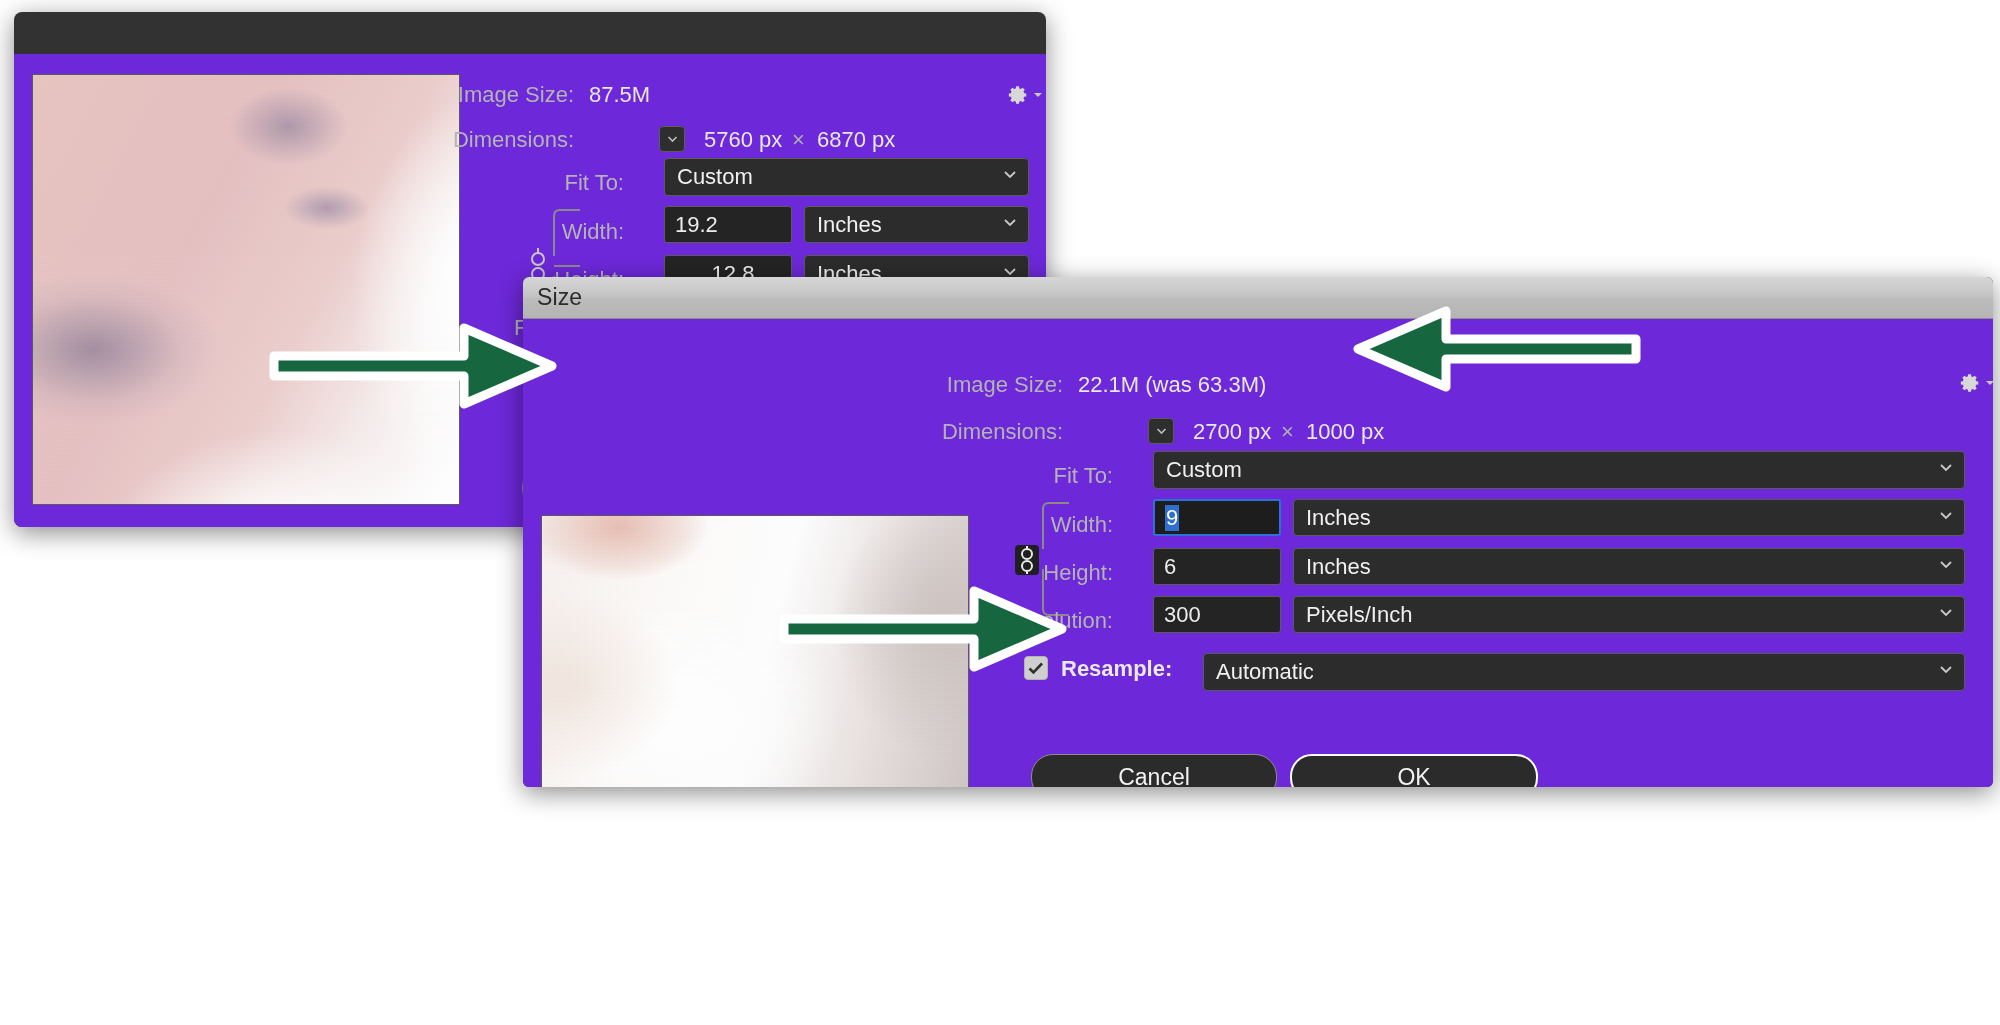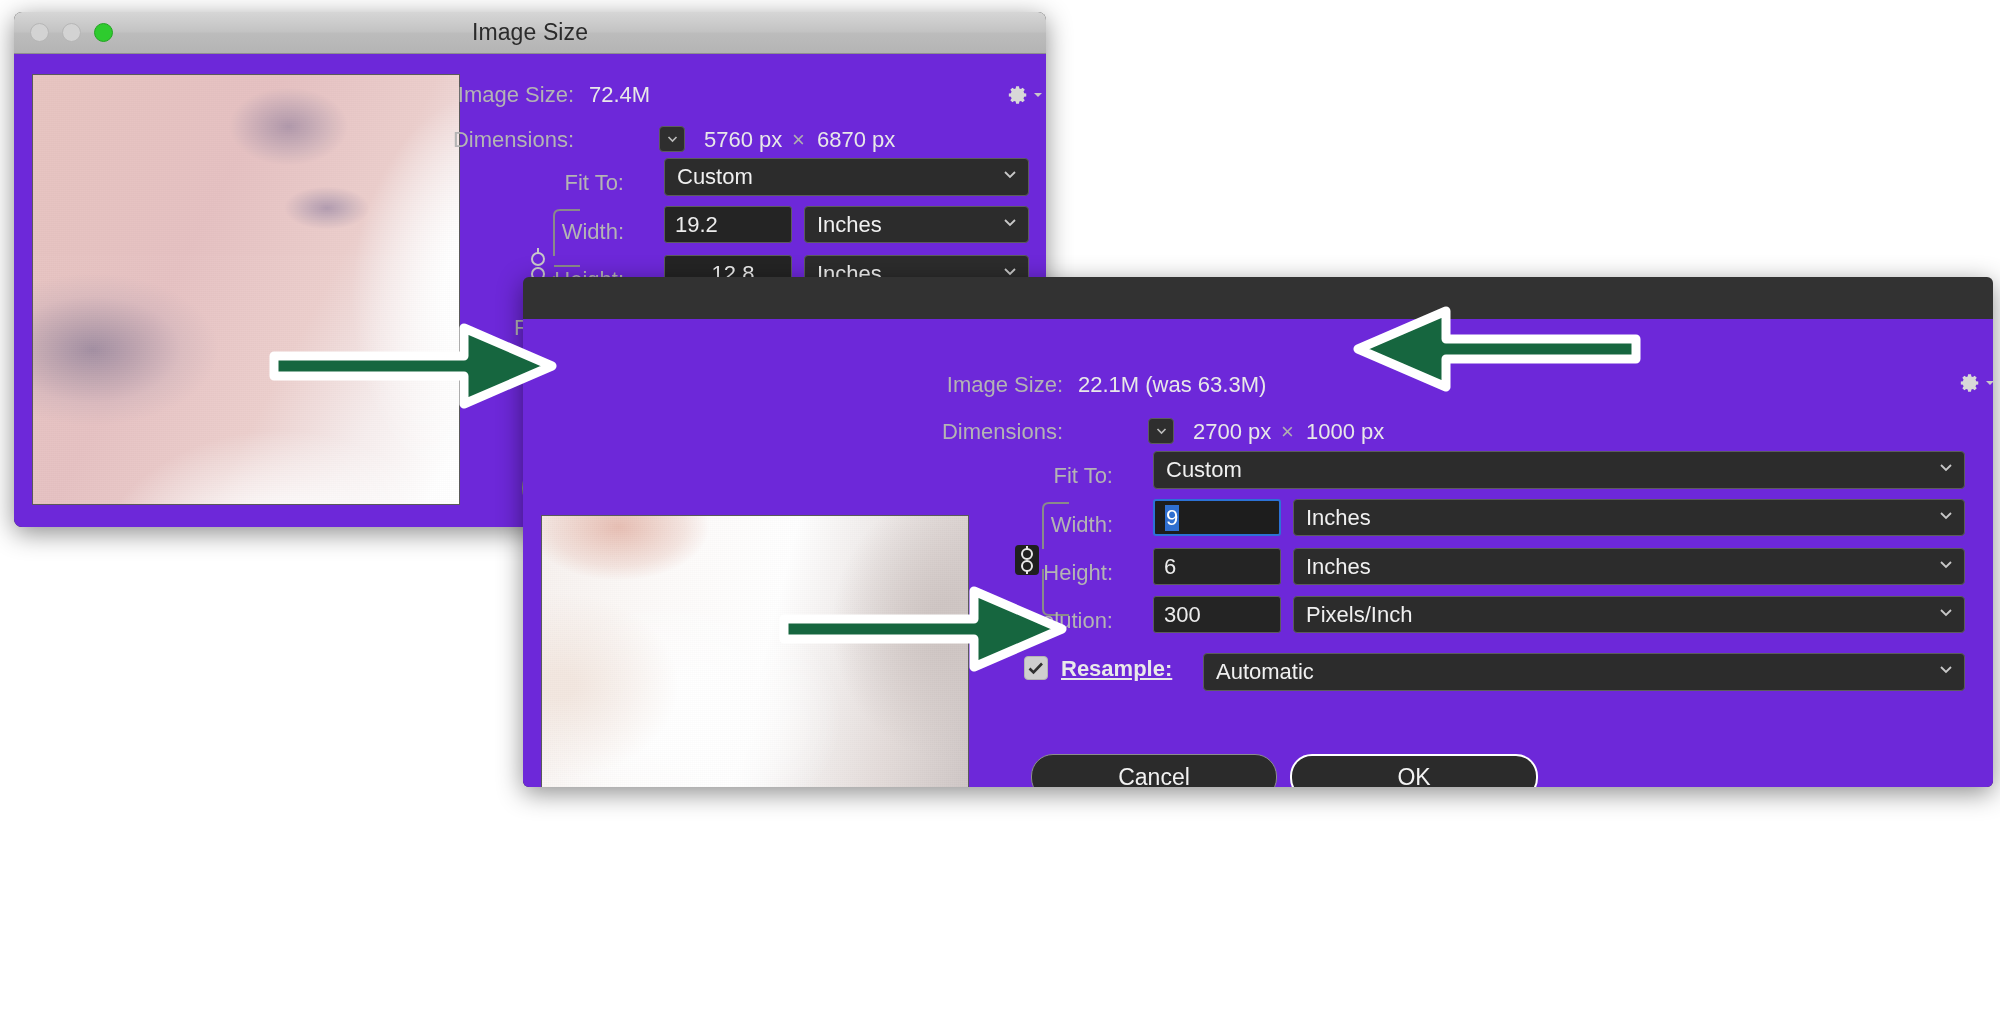--- a/index.html
+++ b/index.html
@@ -68,21 +68,21 @@
     background-image:
       repeating-linear-gradient(0deg, rgba(0,0,0,.10) 0 1px, rgba(255,255,255,.10) 1px 2px),
       repeating-linear-gradient(90deg, rgba(0,0,0,.07) 0 1px, rgba(255,255,255,.07) 1px 2px);
   }
 
   
   .lbl {
     color: #b4b4b4; font-size: 22px; text-align: right; white-space: nowrap;
   }
   .val { color: #e8e8e8; font-size: 22px; white-space: nowrap; }
-  .val.bold { color: #dedede; text-decoration: underline; }
+  .val.bold { color: #dedede; }
 
   .field {
     position: absolute;
     background: #242424;
     border: 1px solid #5c5c5c;
     border-radius: 3px;
     color: #ececec;
     font-size: 22px;
     display: flex; align-items: center;
     padding-left: 10px;
@@ -141,47 +141,39 @@
   
   .arrow { position:absolute; }
   .arrow svg { display:block; }
 </style>
 </head>
 <body>
 
 <div id="stage">
 
   <div class="window" style="left:14px; top:12px; width:1032px; height:515px; border-radius:8px;">
-    <div class="titlebar">
-      <div class="traffic">
-        <div class="dot close"></div>
-        <div class="dot min"></div>
-        <div class="dot zoom"></div>
-      </div>
-      <div class="title-text">Image Size</div>
-    </div>
 
     <div class="body-dark">
 
       <div class="preview prev-a" style="left:18px; top:20px; width:428px; height:431px;">
         <div class="grain"></div>
       </div>
 
       <div class="gear" style="left:993px; top:30px;">
         <svg width="22" height="22" viewBox="0 0 24 24" fill="#d8d8d8">
           <path d="M12 8.2a3.8 3.8 0 1 0 0 7.6 3.8 3.8 0 0 0 0-7.6zm0 5.9a2.1 2.1 0 1 1 0-4.2 2.1 2.1 0 0 1 0 4.2z"></path>
           <path d="M21 13.6v-3.2l-2.3-.4a7 7 0 0 0-.7-1.7l1.4-1.9-2.3-2.3-1.9 1.4a7 7 0 0 0-1.7-.7L13.1 2.5H9.9l-.4 2.3a7 7 0 0 0-1.7.7L5.9 4.1 3.6 6.4 5 8.3a7 7 0 0 0-.7 1.7l-2.3.4v3.2l2.3.4c.17.6.4 1.17.7 1.7l-1.4 1.9 2.3 2.3 1.9-1.4c.53.3 1.1.53 1.7.7l.4 2.3h3.2l.4-2.3c.6-.17 1.17-.4 1.7-.7l1.9 1.4 2.3-2.3-1.4-1.9c.3-.53.53-1.1.7-1.7l2.3-.4z"></path>
         </svg>
         <svg width="10" height="8" viewBox="0 0 10 8">
           <path d="M1 2 L5 6 L9 2 Z" fill="#c9c9c9"></path>
         </svg>
       </div>
 
       <div class="lbl" style="position:absolute; left:400px; top:28px; width:160px;">Image Size:</div>
-      <div class="val" style="position:absolute; left:575px; top:28px;">72.4M</div>
+      <div class="val" style="position:absolute; left:575px; top:28px;">87.5M</div>
 
       <div class="lbl" style="position:absolute; left:390px; top:73px; width:170px;">Dimensions:</div>
       <div class="mini-chev" style="left:645px; top:72px;">
         <svg width="11" height="8" viewBox="0 0 11 8">
           <path d="M1.5 2 L5.5 6 L9.5 2" stroke="#bdbdbd" stroke-width="1.6" fill="none"></path>
         </svg>
       </div>
       <div class="val" style="position:absolute; left:690px; top:73px;">5760 px</div>
       <div class="val" style="position:absolute; left:778px; top:73px; color:#b0b0b0;">×</div>
       <div class="val" style="position:absolute; left:803px; top:73px;">6870 px</div>
@@ -263,20 +255,23 @@
       <div class="btn" style="left:508px; top:411px; width:246px; height:46px;">
         <span>Cancel</span>
       </div>
       <div class="btn primary" style="left:767px; top:411px; width:248px; height:46px;">
         <span>OK</span>
       </div>
     </div>
   </div>
 
   <div class="window" style="left:523px; top:277px; width:1470px; height:510px; border-radius:6px;">
+    <div class="titlebar">
+      <div class="title-text left">Size</div>
+    </div>
 
     <div class="body-dark">
 
       <div class="preview prev-b" style="left:18px; top:196px; width:428px; height:275px;">
         <div class="grain"></div>
       </div>
 
       <div class="gear" style="left:1436px; top:53px;">
         <svg width="22" height="22" viewBox="0 0 24 24" fill="#d8d8d8">
           <path d="M12 8.2a3.8 3.8 0 1 0 0 7.6 3.8 3.8 0 0 0 0-7.6zm0 5.9a2.1 2.1 0 1 1 0-4.2 2.1 2.1 0 0 1 0 4.2z"></path>

